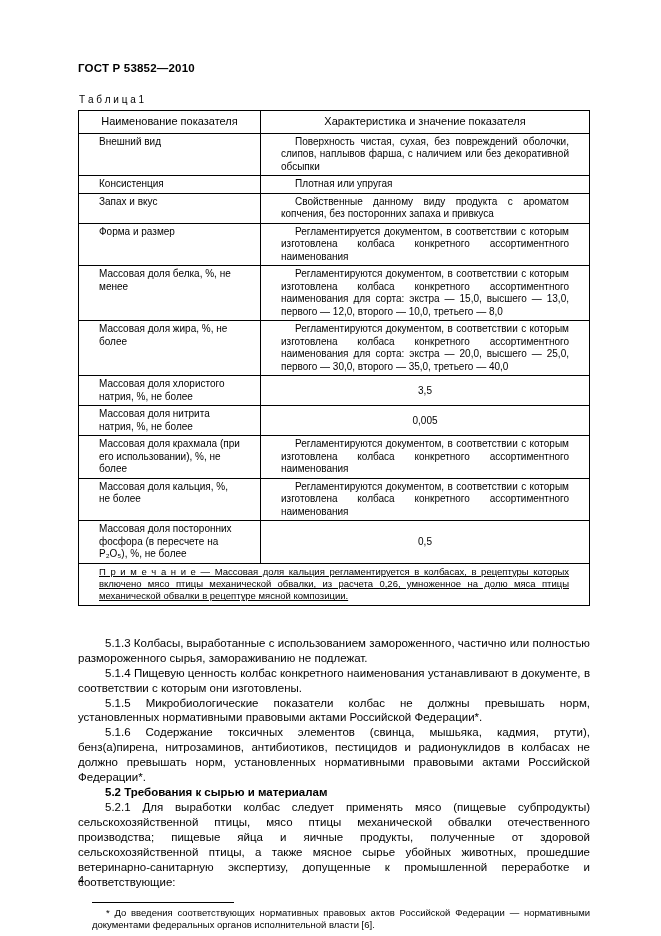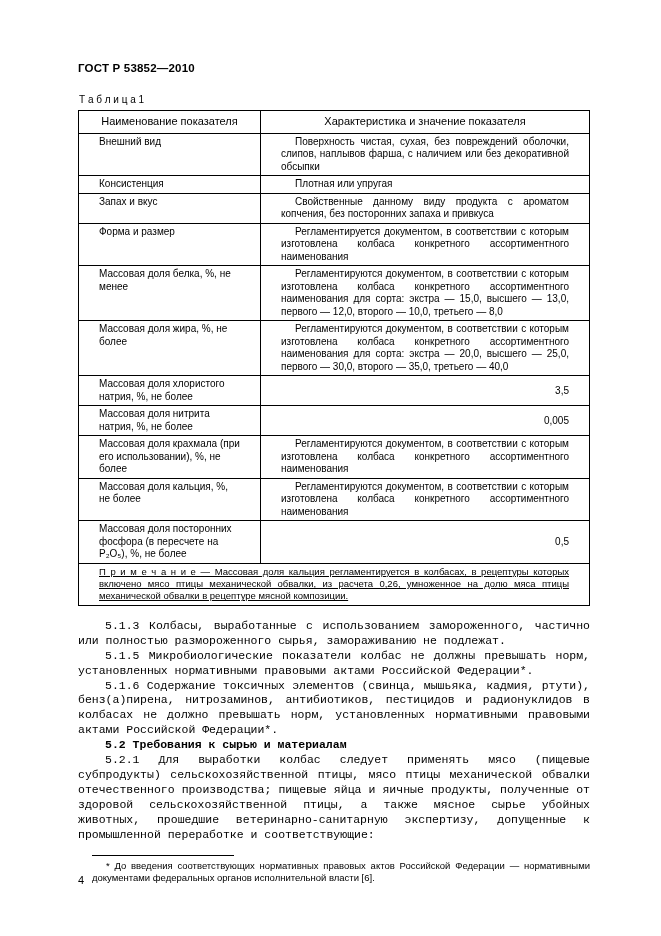--- a/index.html
+++ b/index.html
@@ -10,23 +10,23 @@
   }
   .inner{position:absolute;left:78px;top:62px;width:512px;}
   .doc-header{font-weight:bold;font-size:11.5px;letter-spacing:.2px;margin:0 0 20px 0;}
   .table-caption{font-size:10px;margin:0 0 5px 1px;}
   table.indicators{width:100%;border-collapse:collapse;font-size:10px;line-height:1.25;table-layout:fixed;}
   table.indicators th,table.indicators td{border:1px solid #000;padding:2px 20px;vertical-align:top;}
   table.indicators th{font-weight:normal;text-align:center;vertical-align:middle;font-size:11px;padding:4px 11px;}
   col.c-name{width:182px;}
   td.name{text-align:left;}
   td.value{text-align:justify;text-indent:14px;}
-  td.value.center{text-align:right;text-indent:0;vertical-align:middle;}
+  td.value.center{text-align:center;text-indent:0;vertical-align:middle;}
   td.note-cell{font-size:9.5px;text-align:justify;padding:4px 7px 6px 7px;line-height:1.3;text-decoration:underline;}
-  .body-text{margin-top:13px;font-size:11.5px;line-height:1.3;font-family:Liberation Mono, monospace;}
+  .body-text{margin-top:30px;font-size:11.5px;line-height:1.3;}
   .body-text p{margin:0;text-align:justify;text-indent:27px;}
   .body-text p.bold{font-weight:bold;text-align:left;}
   .footnote{margin-top:12px;font-size:9.5px;line-height:1.32;}
   .footnote-rule{width:142px;border:0;border-top:1px solid #000;margin:0 0 4px 14px;}
   .footnote p{margin:0;text-align:justify;text-indent:14px;padding-left:14px;}
   .page-number{position:absolute;left:78px;bottom:50px;font-size:11px;}
 </style>
 </head>
 <body>
 
@@ -96,20 +96,21 @@
         </tbody>
       <tfoot>
         <tr>
           <td colspan="2" class="note-cell">П р и м е ч а н и е — Массовая доля кальция регламентируется в колбасах, в рецептуры которых включено мясо птицы механической обвалки, из расчета 0,26, умноженное на долю мяса птицы механической обвалки в рецептуре мясной композиции.</td>
         </tr>
       </tfoot>
     </table>
 
     <div class="body-text">
         <p>5.1.3 Колбасы, выработанные с использованием замороженного, частично или полностью размороженного сырья, замораживанию не подлежат.</p>
+        <p>5.1.4 Пищевую ценность колбас конкретного наименования устанавливают в документе, в соответствии с которым они изготовлены.</p>
         <p>5.1.5 Микробиологические показатели колбас не должны превышать норм, установленных нормативными правовыми актами Российской Федерации*.</p>
         <p>5.1.6 Содержание токсичных элементов (свинца, мышьяка, кадмия, ртути), бенз(а)пирена, нитрозаминов, антибиотиков, пестицидов и радионуклидов в колбасах не должно превышать норм, установленных нормативными правовыми актами Российской Федерации*.</p>
         <p class="bold">5.2 Требования к сырью и материалам</p>
         <p>5.2.1 Для выработки колбас следует применять мясо (пищевые субпродукты) сельскохозяйственной птицы, мясо птицы механической обвалки отечественного производства; пищевые яйца и яичные продукты, полученные от здоровой сельскохозяйственной птицы, а также мясное сырье убойных животных, прошедшие ветеринарно-санитарную экспертизу, допущенные к промышленной переработке и соответствующие:</p>
       </div>
 
     <div class="footnote">
       <hr class="footnote-rule">
       <p>* До введения соответствующих нормативных правовых актов Российской Федерации — нормативными документами федеральных органов исполнительной власти [6].</p>
     </div>

